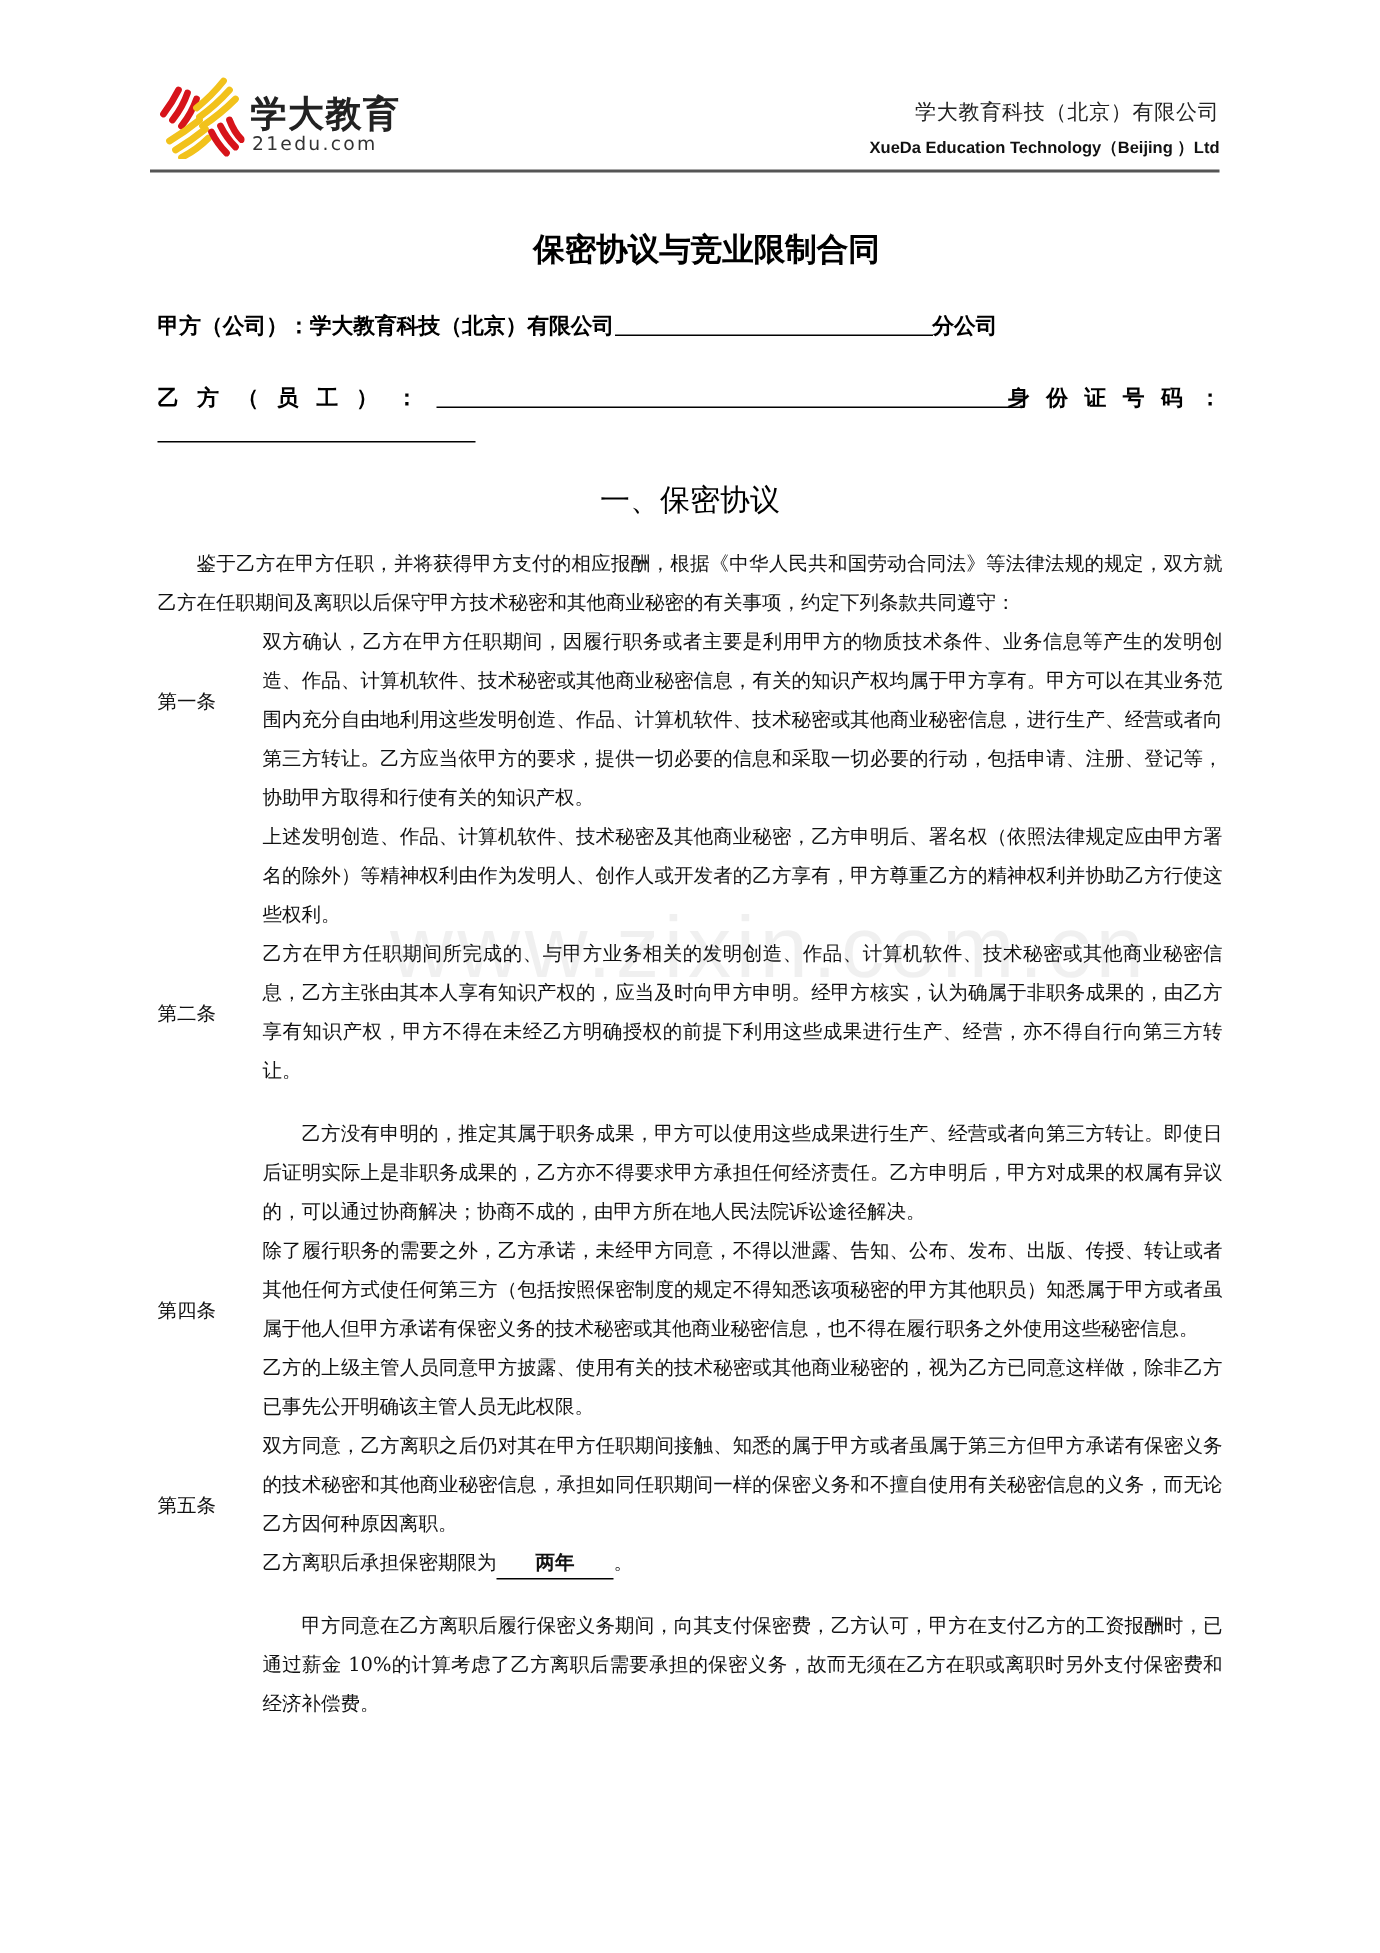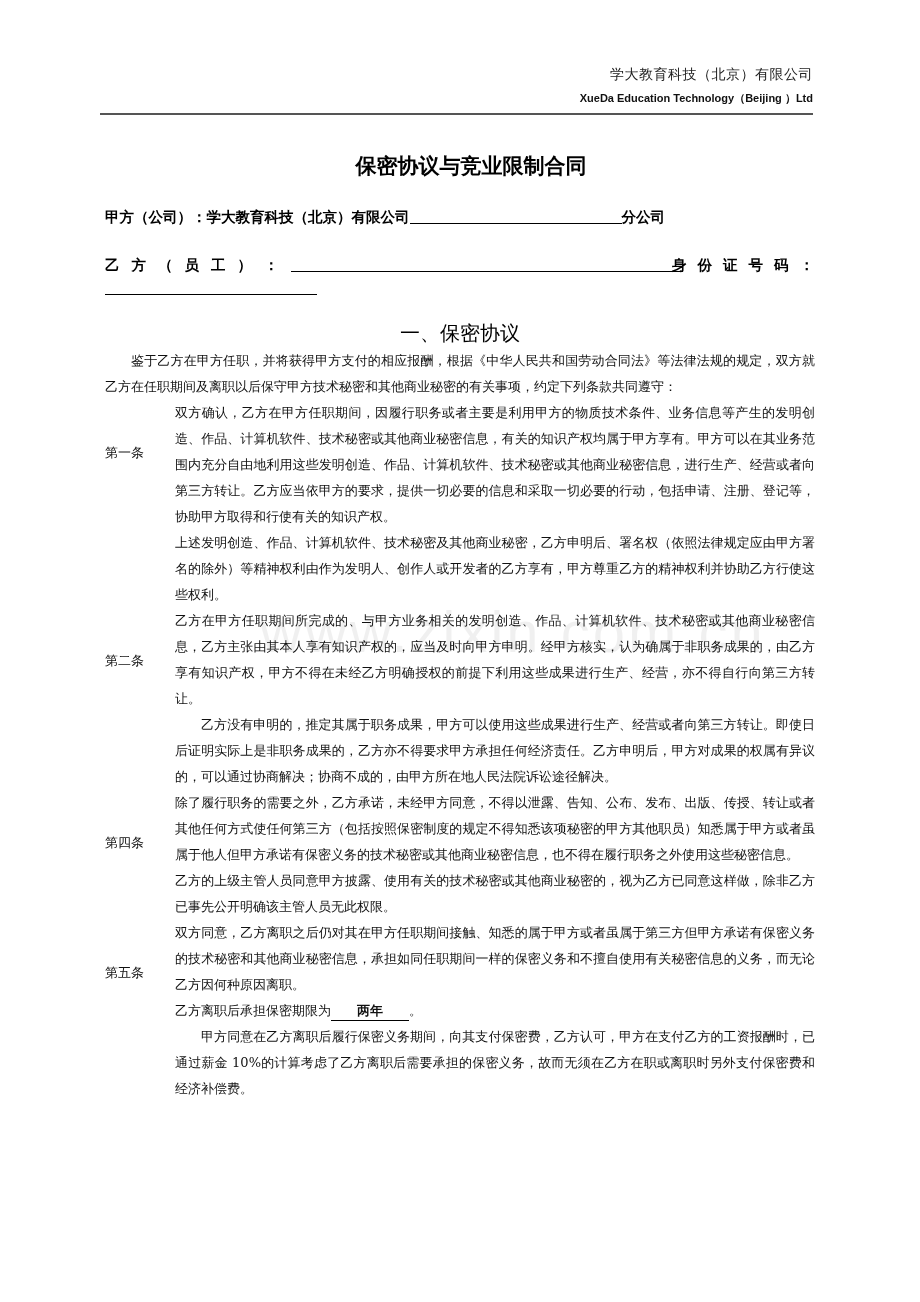--- a/index.html
+++ b/index.html
@@ -60,21 +60,21 @@
       position: absolute; left: 0; top: 320px; width: 920px; text-align: center;
       font-family: "DejaVu Sans", sans-serif; font-weight: normal; font-size: 20px; color: #000;
     }
 
     
     .body-text {
       position: absolute; left: 105px; top: 348px; width: 710px;
       font-size: 13px; line-height: 26px; color: #111;
     }
     .para { text-align: justify; text-align-last: left; }
-    .indent { text-indent: 2em; }
+    .indent { text-indent: 2em; margin-top: 16px; }
     .article { display: flex; }
     .art-label { width: 70px; flex: 0 0 70px; margin-top: 40px; }
     .art-body { flex: 1; text-align: justify; }
     .art-body p { text-align: justify; }
     .art-body .indent { text-indent: 2em; }
     .term-blank {
       display: inline-block; width: 78px; border-bottom: 1px solid #000; text-align: center;
       font-family: "DejaVu Sans", sans-serif; font-weight: bold; line-height: 18px;
     }
 
@@ -86,20 +86,42 @@
     }
   </style>
 </head>
 <body>
 
 <div class="page">
 
   <div class="watermark">www.zixin.com.cn</div>
 
   <div class="header">
+    <div class="logo">
+      <svg class="logo-mark" viewBox="0 0 58 56" width="58" height="56">
+
+        <path d="M4 26 Q10 18 14 10" stroke="#d7141a" stroke-width="4.5" fill="none" stroke-linecap="round"></path>
+        <path d="M10 30 Q17 21 20 12" stroke="#d7141a" stroke-width="4.5" fill="none" stroke-linecap="round"></path>
+        <path d="M16 34 Q23 25 26 16" stroke="#d7141a" stroke-width="4.5" fill="none" stroke-linecap="round"></path>
+
+        <path d="M26 22 Q36 14 44 4" stroke="#f2c21b" stroke-width="4.5" fill="none" stroke-linecap="round"></path>
+        <path d="M28 28 Q39 20 48 10" stroke="#f2c21b" stroke-width="4.5" fill="none" stroke-linecap="round"></path>
+        <path d="M30 34 Q42 26 52 16" stroke="#f2c21b" stroke-width="4.5" fill="none" stroke-linecap="round"></path>
+
+        <path d="M8 44 Q18 38 28 30" stroke="#f2c21b" stroke-width="4.5" fill="none" stroke-linecap="round"></path>
+        <path d="M12 50 Q22 44 32 36" stroke="#f2c21b" stroke-width="4.5" fill="none" stroke-linecap="round"></path>
+        <path d="M16 55 Q26 50 34 42" stroke="#f2c21b" stroke-width="4.5" fill="none" stroke-linecap="round"></path>
+
+        <path d="M36 38 Q40 46 46 52" stroke="#d7141a" stroke-width="4.5" fill="none" stroke-linecap="round"></path>
+        <path d="M42 34 Q46 42 52 48" stroke="#d7141a" stroke-width="4.5" fill="none" stroke-linecap="round"></path>
+        <path d="M48 30 Q51 38 56 43" stroke="#d7141a" stroke-width="4.5" fill="none" stroke-linecap="round"></path>
+      </svg>
+      <div class="logo-cn">学大教育</div>
+      <div class="logo-en">21edu.com</div>
+    </div>
     <div class="company-cn">学大教育科技（北京）有限公司</div>
     <div class="company-en">XueDa Education Technology（Beijing ）Ltd</div>
   </div>
   <div class="header-rule"></div>
 
   <h1 class="doc-title">保密协议与竞业限制合同</h1>
 
   <div class="party-line party-a">
     <span>甲方（公司）：学大教育科技（北京）有限公司</span><span class="blank"></span><span>分公司</span>
   </div>

